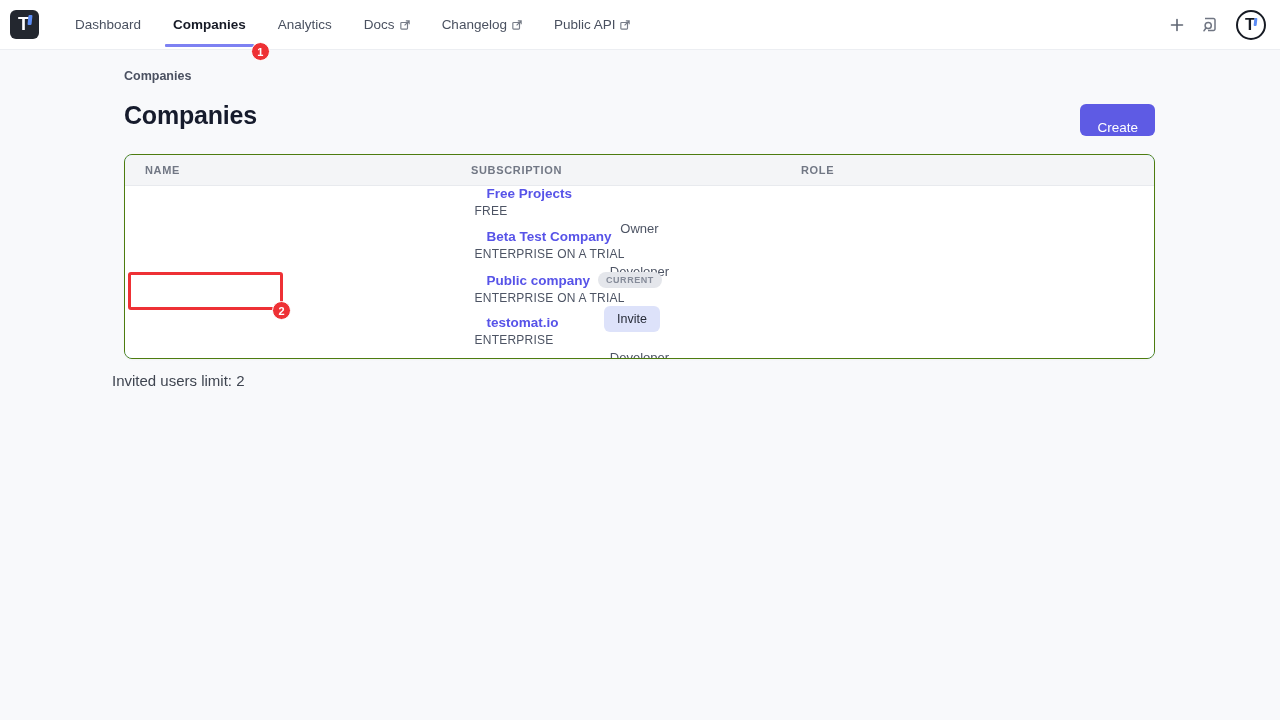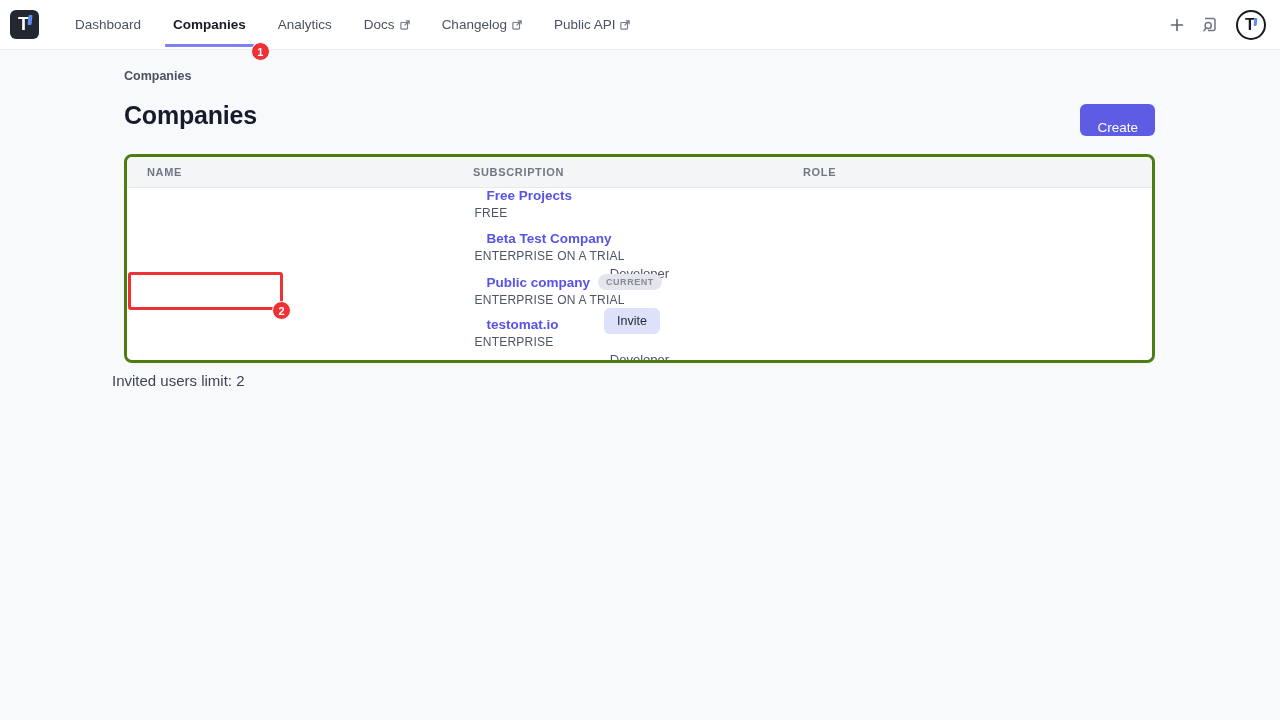--- a/index.html
+++ b/index.html
@@ -77,21 +77,21 @@
   }
   .create-btn {
     position:absolute; right:125px; top:104px; height:29px;
     background:#5e5be4; color:#ffffff; border:none; border-radius:6px;
     font-family:inherit; font-size:13.5px; padding:16px 17px; cursor:pointer;
   }
 
   
   .companies-table {
     position:absolute; left:124px; top:154px; width:1031px;
-    background:#7dd3fc; border:3px solid #4d7c0f; border-radius:8px;
+    background:#7dd3fc; border:1px solid #4d7c0f; border-radius:8px;
     overflow:hidden; box-shadow:0 1px 2px rgba(16,24,40,.03);
   }
   .t-header {
     display:flex; align-items:center; height:31px;
     background:#f4f5f7; border-bottom:1px solid #e8eaee;
     font-size:11px; font-weight:700; color:#717784; letter-spacing:.06em;
   }
   .t-row { display:flex; align-items:center; height:43px; background:#fff;flex-direction:column; }
   .col-name { width:346px; padding-left:20px; flex:0 0 auto; display:flex; align-items:center; }
   .col-sub  { width:330px; flex:0 0 auto; }
@@ -200,20 +200,21 @@
     <div class="col-sub">SUBSCRIPTION</div>
     <div class="col-role">ROLE</div>
     <div class="col-action"></div>
   </div>
 
   <div class="t-row">
     <div class="col-name">
         <a class="company-link">Free Projects</a>
       </div>
     <div class="col-sub"><span class="sub-text">FREE</span></div>
+    <div class="col-role"><span class="role-text">Owner</span></div>
     <div class="col-action"></div>
   </div>
 
   <div class="t-row">
     <div class="col-name">
         <a class="company-link">Beta Test Company</a>
       </div>
     <div class="col-sub"><span class="sub-text">ENTERPRISE ON A TRIAL</span></div>
     <div class="col-role"><span class="role-text">Developer</span></div>
     <div class="col-action"></div>

